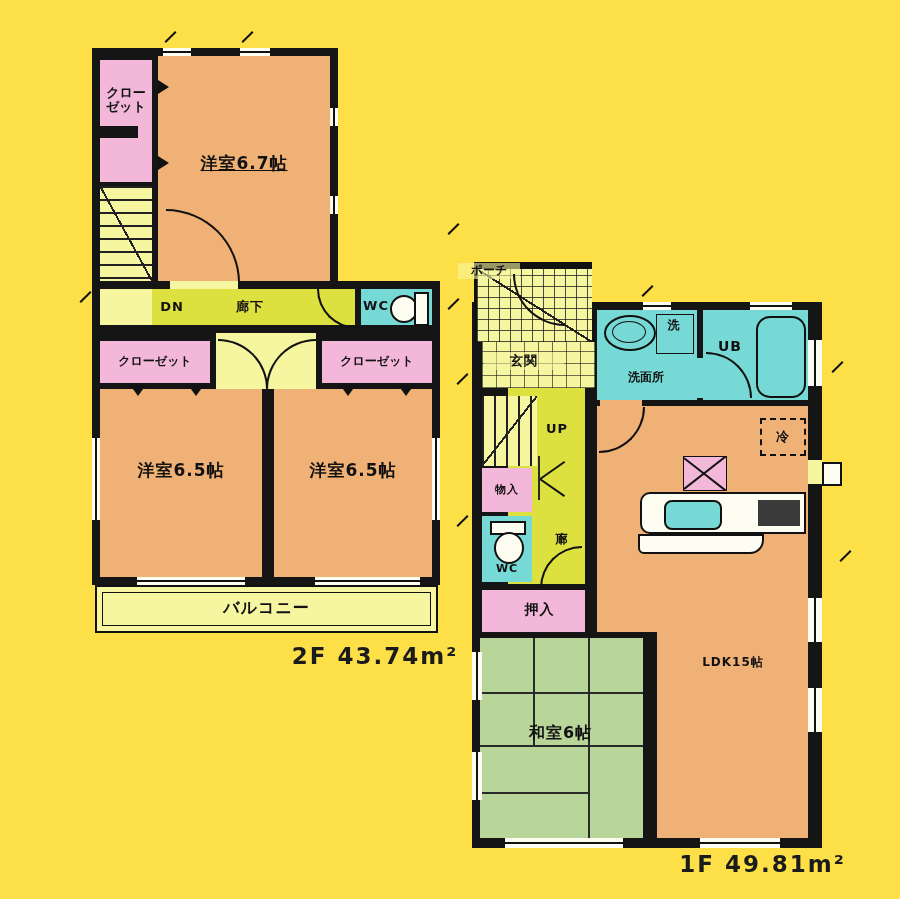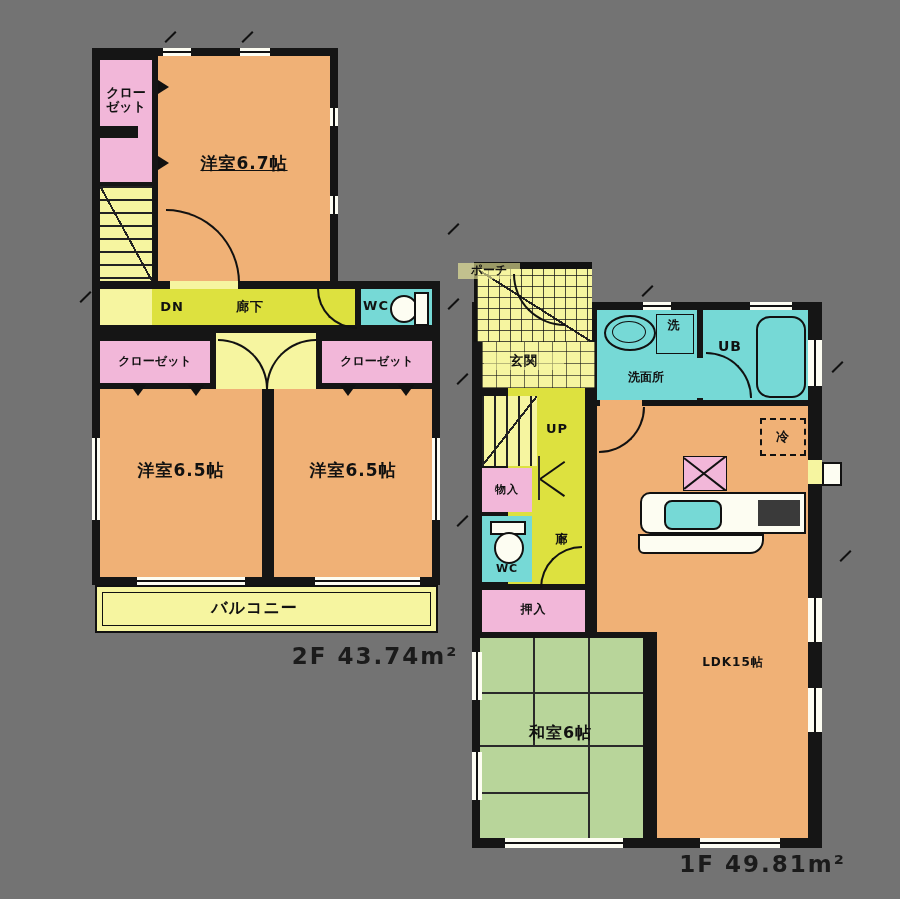--- a/index.html
+++ b/index.html
@@ -1,17 +1,17 @@
 <!DOCTYPE html>
 <html><head>
 <meta charset="utf-8">
 <style>
   html,body{margin:0;padding:0;}
   body{font-family:"DejaVu Sans","Liberation Sans",sans-serif;}
-  #canvas{position:relative;width:900px;height:899px;background:#737373;overflow:hidden;}
+  #canvas{position:relative;width:900px;height:899px;background:#fde047;overflow:hidden;}
   .abs{position:absolute;}
   .wall{position:absolute;background:#151515;}
   .room{position:absolute;}
   .orange{background:#f0b176;}
   .pink{background:#f2b7d9;}
   .cyan{background:#76d9d6;}
   .ygreen{background:#dde13f;}
   .tatami{background:#b8d59a;}
   .pale{background:#f6f5a0;}
   .lbl{position:absolute;font-weight:700;color:#111;display:flex;align-items:center;justify-content:center;text-align:center;line-height:1.1;letter-spacing:1px;}
@@ -105,21 +105,21 @@
     <div class="win-v" style="left:330px;top:108px;width:8px;height:18px;"></div>
     <div class="win-v" style="left:330px;top:196px;width:8px;height:18px;"></div>
     <div class="win-v" style="left:92px;top:438px;width:8px;height:82px;"></div>
     <div class="win-v" style="left:432px;top:438px;width:8px;height:82px;"></div>
     <div class="win-h" style="left:137px;top:577px;width:108px;height:8px;"></div>
     <div class="win-h" style="left:315px;top:577px;width:105px;height:8px;"></div>
 
     <div class="abs" style="left:95px;top:585px;width:343px;height:48px;border:2px solid #111;background:#f6f5a0;box-sizing:border-box;">
       <div class="abs" style="left:5px;top:5px;right:5px;bottom:5px;border:1px solid #111;"></div>
     </div>
-    <div class="lbl" style="left:83px;top:598px;width:343px;height:20px;font-size:16px;">バルコニー</div>
+    <div class="lbl" style="left:95px;top:598px;width:343px;height:20px;font-size:16px;">バルコニー</div>
 
     <div class="lbl area-lbl" style="left:250px;top:643px;width:250px;height:28px;">2F 43.74m²</div>
   </div>
 
   <div>
 
     <div class="wall" style="left:472px;top:302px;width:350px;height:546px;"></div>
 
     <div class="hatch-grid" style="left:474px;top:262px;width:118px;height:80px;border-top:7px solid #111;border-left:3px solid #111;box-sizing:border-box;"></div>
     <div class="lbl" style="left:458px;top:263px;width:62px;height:16px;font-size:12px;letter-spacing:0;background:rgba(246,245,160,.6);">ポーチ</div>
@@ -172,21 +172,21 @@
     </div>
     <div class="fixture" style="left:640px;top:492px;width:166px;height:42px;border-radius:10px 0 0 10px;box-sizing:border-box;"></div>
     <div class="abs" style="left:664px;top:500px;width:54px;height:26px;border:2px solid #111;border-radius:8px;background:#76d9d6;"></div>
     <div class="abs" style="left:758px;top:500px;width:42px;height:26px;background:#3a3a3a;"></div>
     <div class="fixture" style="left:638px;top:534px;width:126px;height:20px;border-radius:0 0 14px 6px;box-sizing:border-box;"></div>
 
     <div class="room pale" style="left:808px;top:460px;width:14px;height:24px;"></div>
     <div class="fixture" style="left:822px;top:462px;width:16px;height:20px;"></div>
 
     <div class="room pink" style="left:482px;top:590px;width:103px;height:42px;"></div>
-    <div class="lbl" style="left:482px;top:600px;width:103px;height:20px;font-size:12px;">押入</div>
+    <div class="lbl" style="left:482px;top:600px;width:115px;height:20px;font-size:14px;">押入</div>
 
     <div class="room tatami" style="left:480px;top:638px;width:163px;height:200px;"></div>
     <div class="gridline" style="left:533px;top:638px;width:2px;height:108px;"></div>
     <div class="gridline" style="left:588px;top:638px;width:2px;height:200px;"></div>
     <div class="gridline" style="left:480px;top:692px;width:163px;height:2px;"></div>
     <div class="gridline" style="left:480px;top:745px;width:163px;height:2px;"></div>
     <div class="gridline" style="left:480px;top:792px;width:108px;height:2px;"></div>
     <div class="lbl" style="left:498px;top:723px;width:125px;height:20px;font-size:16px;">和室6帖</div>
 
     <div class="win-h" style="left:643px;top:302px;width:28px;height:8px;"></div>

